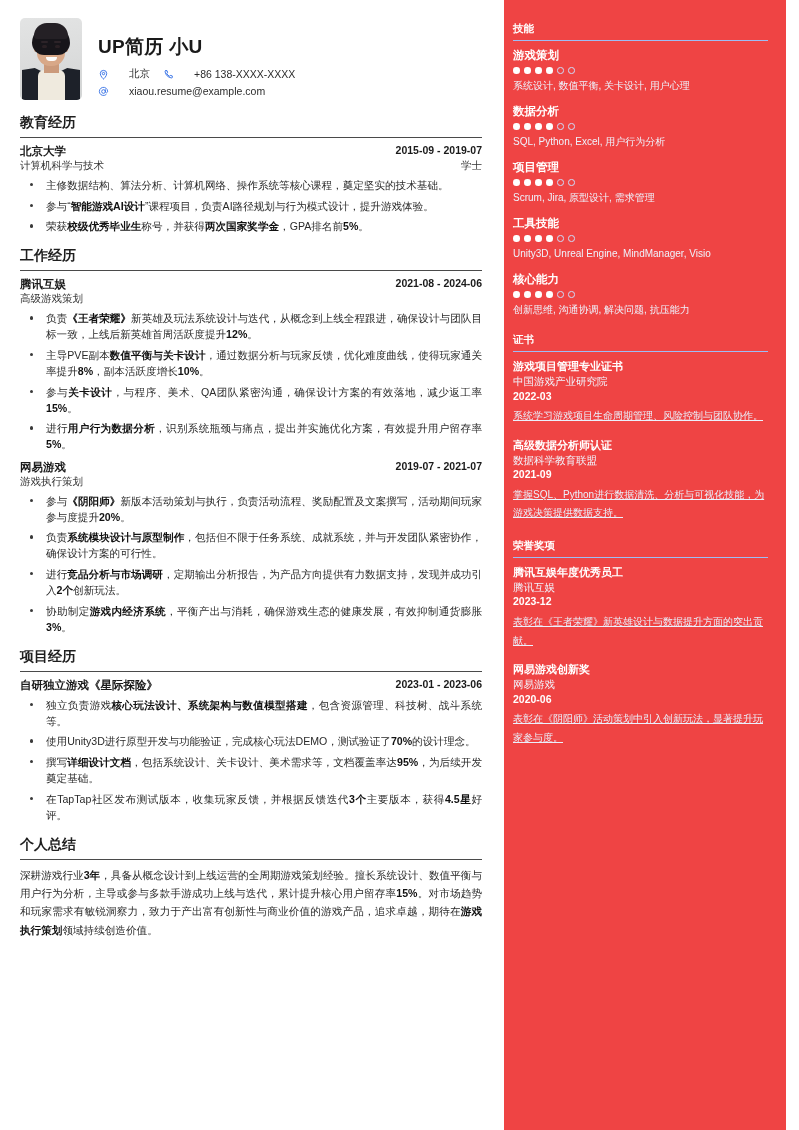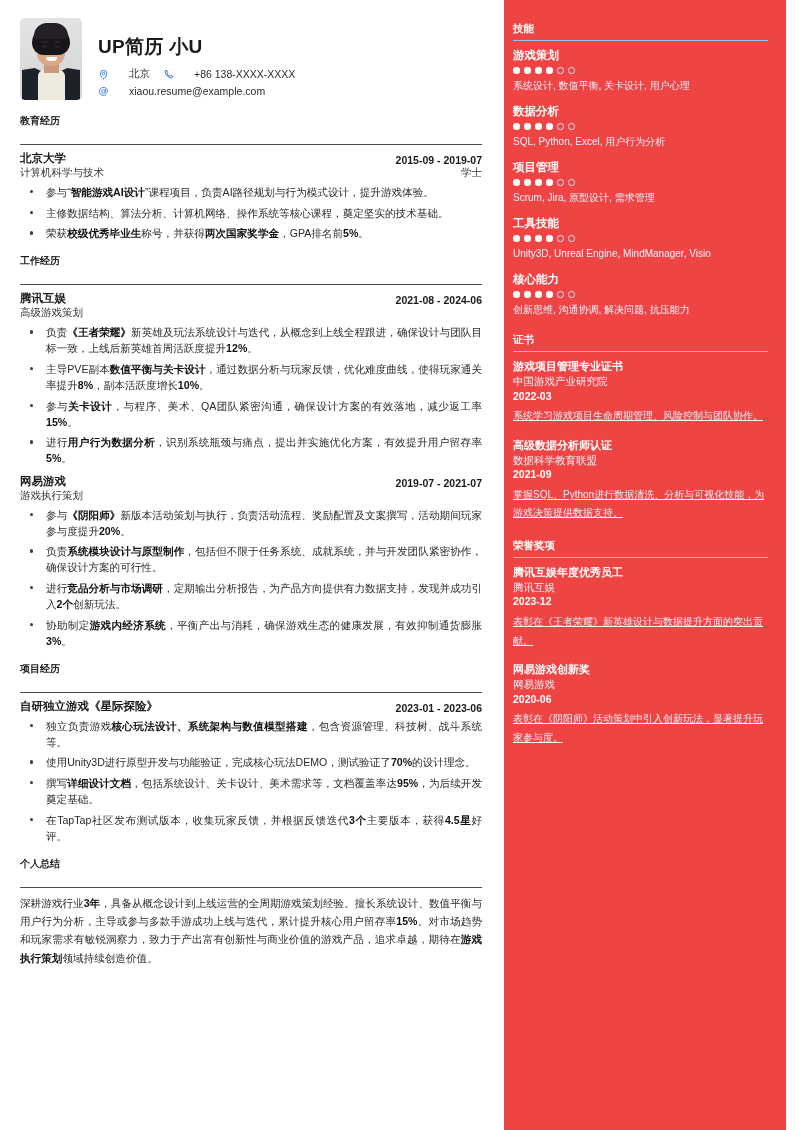--- a/index.html
+++ b/index.html
@@ -34,27 +34,27 @@
   .ph-jacket{position:absolute;left:2px;top:50px;width:58px;height:32px;background:#1d2129;
     clip-path:polygon(0 6%,22% 0,40% 16%,50% 34%,60% 16%,78% 0,100% 6%,100% 100%,0 100%);}
 
   .name { font-size:19px; font-weight:bold; color:#1a1a1a; letter-spacing:.3px; margin:16px 0 7px 2px; }
   .contacts { display:flex; align-items:center; gap:4px; font-size:10.5px; color:#2c2c2c; margin-left:2px; flex-wrap:wrap; }
   .ci { display:inline-flex; align-items:center; gap:20px; margin-right:9px; }
   .ci svg { display:block; }
 
   .sec { margin-bottom:3px; }
   .sec-t {
-    font-size:10px; font-weight:bold; color:#1f1f1f;
-    padding-bottom:16px; border-bottom:1.1px solid #4a4a4a; margin-bottom:6px;
+    font-size:14px; font-weight:bold; color:#1f1f1f;
+    padding-bottom:5px; border-bottom:1.1px solid #4a4a4a; margin-bottom:6px;
   }
   .sec-gap { margin-top:13px; }
 
   .entry { margin-bottom:7px; }
-  .erow { display:flex; justify-content:space-between; align-items:flex-end;gap:38px; }
+  .erow { display:flex; justify-content:space-between; align-items:flex-start;gap:38px; }
   .e-org { font-size:11.5px; font-weight:bold; color:#1a1a1a; }
   .e-date { font-size:10.5px; font-weight:bold; color:#1a1a1a; }
   .e-role { font-size:10.5px; color:#333; }
   .e-deg { font-size:10.5px; color:#333; }
 
   ul.bl { list-style:none; margin:4px 0 0 0; }
   ul.bl li {
     position:relative; padding-left:26px; margin-bottom:4.5px;
     font-size:10.6px; line-height:1.52; color:#2a2a2a; text-align:justify;
   }
@@ -152,22 +152,22 @@
           <div class="entry">
             <div class="erow">
               <span class="e-org">北京大学</span>
               <span class="e-date">2015-09 - 2019-07</span>
             </div>
             <div class="erow">
               <span class="e-role">计算机科学与技术</span>
               <span class="e-deg">学士</span>
             </div>
             <ul class="bl">
+              <li>主修数据结构、算法分析、计算机网络、操作系统等核心课程，奠定坚实的技术基础。</li>
               <li>参与“<b>智能游戏AI设计</b>”课程项目，负责AI路径规划与行为模式设计，提升游戏体验。</li>
-              <li>主修数据结构、算法分析、计算机网络、操作系统等核心课程，奠定坚实的技术基础。</li>
               <li>荣获<b>校级优秀毕业生</b>称号，并获得<b>两次国家奖学金</b>，GPA排名前<b>5%</b>。</li>
             </ul>
           </div>
         </div>
     </div>
 
     <div class="sec sec-gap">
       <div class="sec-t">工作经历</div>
       <div>
           <div class="entry">

